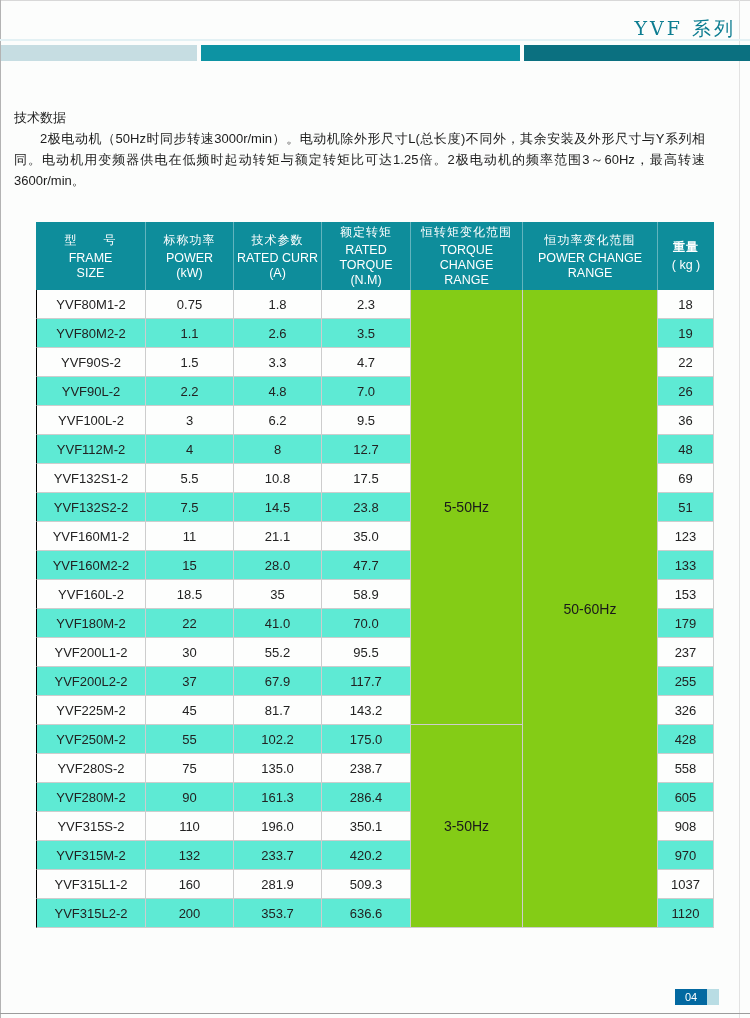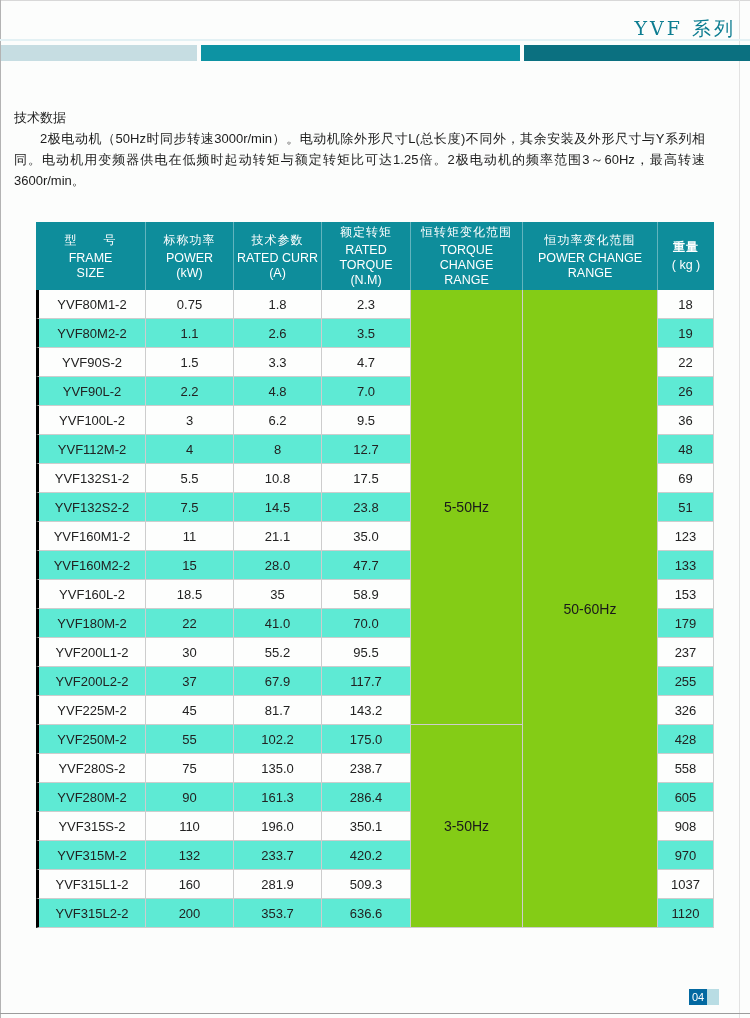--- a/index.html
+++ b/index.html
@@ -56,28 +56,28 @@
   table.spec thead th:last-child { border-right:none; }
   .h-zh { font-size:12px; letter-spacing:1px; margin-bottom:2px; }
   .h-en { font-size:12.5px; line-height:15px; white-space:pre-line; }
   .h-kg .h-zh { font-weight:bold; }
 
   table.spec tbody td {
     height:29px; text-align:center; vertical-align:middle;
     font-size:13px; color:#222; background:#fdfefd;
     border-right:1px solid #cdcdcd; border-bottom:1px solid #cdcdcd;
   }
-  table.spec tbody td.first { border-left:3px solid #000000; }
+  table.spec tbody td.first { border-left:1px solid #000000; }
   table.spec tbody tr.alt td.stripe { background:#5eead4; }
   table.spec tbody td.merge { background:#84cc16; font-size:14px; color:#1a1a1a; }
 
   
   .page-num-wrap { position:absolute; right:31px; bottom:13px; display:flex; }
   .page-num {
-    width:18px; height:16px; background:#0369a1; color:#fff;
+    width:32px; height:16px; background:#0369a1; color:#fff;
     font-size:11px; display:flex; align-items:center; justify-content:center;
   }
   .page-num-accent { width:12px; height:16px; background:#b9dde4; }
 </style>
 </head>
 <body>
 
 <div class="page">
   <div class="edge-top"></div>
   <div class="edge-left"></div>

